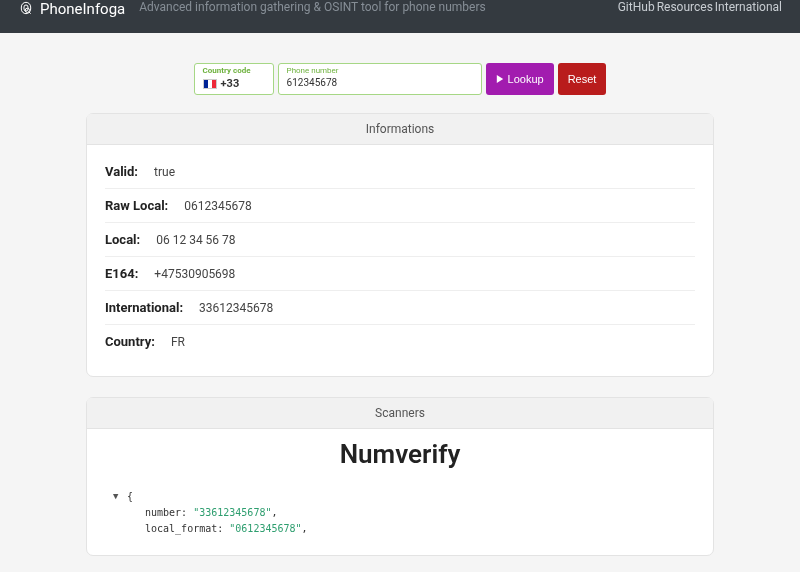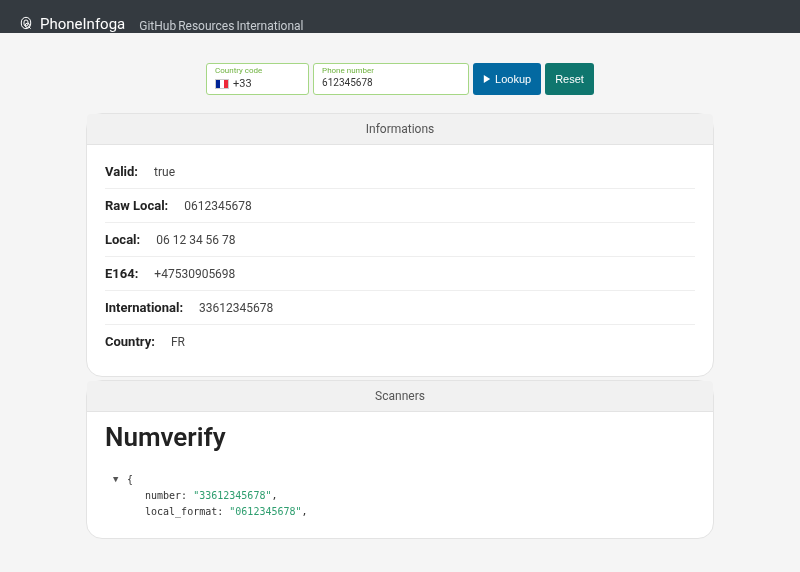--- a/index.html
+++ b/index.html
@@ -1,63 +1,64 @@
 <!DOCTYPE html>
 <html><head>
 <meta charset="utf-8">
 <style>
 * { margin: 0; padding: 0; box-sizing: border-box; }
 body { font-family: -apple-system, BlinkMacSystemFont, "Segoe UI", Roboto, sans-serif; background: #f5f5f5; color: #333; font-size: 13px; }
-.navbar { background: #343a40; height: 33px; display: flex; align-items: flex-end; padding: 0 18px; }
+.navbar { background: #343a40; height: 33px; display: flex; align-items: flex-start; padding: 0 18px; }
 .brand { display: flex; align-items: center; color: #fff; font-size: 15px; font-weight: 400; margin-right: 14px; }
 .brand svg { margin-right: 6px; }
 .tagline { color: #868e96; font-size: 12px; flex: 1; }
 .navlinks { display: flex; gap: 2px; }
 .navlinks a { color: #c8cdd2; font-size: 12px; text-decoration: none; }
 .container { max-width: 648px; margin: 0 auto; padding: 0 10px; }
 .inputrow { display: flex; justify-content: center; align-items: stretch; margin: 30px 0 18px; gap: 4px; }
 .fieldgroup { border: 1px solid #a6d785; border-radius: 3px; background: #fff; padding: 3px 8px 4px; display: flex; flex-direction: column; }
 .fieldgroup .lbl { font-size: 8px; color: #6fb23f; line-height: 1; margin-bottom: 2px; }
 .fieldgroup .val { display: flex; align-items: center; font-size: 11px; color: #333; }
-.cc { width: 103px; }
-.pn { width: 156px; }
+.cc { width: 80px; font-weight: bold; }
+.pn { width: 204px; }
 .pn input { border: none; outline: none; font-size: 10px; width: 100%; color: #333; font-family: inherit; }
 .flag { display: inline-block; width: 14px; height: 10px; margin-right: 4px; background: linear-gradient(to right, #002395 0 33.3%, #fff 33.3% 66.6%, #ed2939 66.6% 100%); border: 0.5px solid #ccc; }
 .btn { border: none; border-radius: 3px; padding: 0 10px; font-size: 11px; color: #fff; cursor: pointer; display: flex; align-items: center; gap: 4px; }
-.lookup { background: #0369a1; }
-.reset { background: #0f766e; }
-.card { background: #fff; border: 1px solid #e3e3e3; border-radius: 16px; margin-bottom: 3px; }
+.lookup { background: #a21caf; }
+.reset { background: #b91c1c; }
+.card { background: #fff; border: 1px solid #e3e3e3; border-radius: 7px; margin-bottom: 20px; }
 .cardhdr { background: #f1f1f1; border-bottom: 1px solid #e3e3e3; border-radius: 4px 4px 0 0; text-align: center; padding: 8px; font-size: 12px; color: #555; }
 .info-list { padding: 10px 18px 18px; }
 .info-row { display: flex; align-items: baseline; padding: 9px 0; border-bottom: 1px solid #eee; }
 .info-row:last-child { border-bottom: none; }
 .info-label { font-weight: 700; font-size: 13px; color: #222; min-width: 0; margin-right: 16px; }
 .info-val { font-size: 12px; color: #444; }
 .scanner-body { padding: 10px 18px 18px; }
-.scanner-title { font-size: 26px; font-weight: 600; color: #222; margin-bottom: 20px; }
+.scanner-title { font-size: 26px; font-weight: 600; color: #222; margin-bottom: 20px; text-align: center; }
 .jsonblock { font-family: "Menlo", "Consolas", monospace; font-size: 10px; line-height: 1.6; color: #333; padding-left: 22px; position: relative; }
 .caret { position: absolute; left: 8px; top: 0; font-size: 9px; color: #555; cursor: pointer; }
 .jsonblock .k { color: #333; }
 .jsonblock .s { color: #2e9e6f; }
 .jsonblock .b { color: #d9534f; }
 .jsonblock .line { padding-left: 18px; }
 </style>
 </head>
 <body>
 
 <div class="navbar">
   <div class="brand">
     <svg width="16" height="16" viewBox="0 0 24 24" fill="none" stroke="#fff" stroke-width="1.5">
         <path d="M12 2a7 7 0 0 0-7 7v3a7 7 0 0 0 14 0V9a7 7 0 0 0-7-7z"></path>
         <path d="M12 6a3 3 0 0 0-3 3v3a3 3 0 0 0 6 0V9a3 3 0 0 0-3-3z"></path>
         <circle cx="14" cy="14" r="3.2"></circle>
         <line x1="16.3" y1="16.3" x2="19" y2="19"></line>
       </svg>
     <span>PhoneInfoga</span>
   </div>
+  <div class="tagline">Advanced information gathering &amp; OSINT tool for phone numbers</div>
   <div class="navlinks">
     <a>GitHub</a>
     <a>Resources</a>
     <a>International</a>
   </div>
 </div>
 
 <div class="container">
 
   <div class="inputrow">

